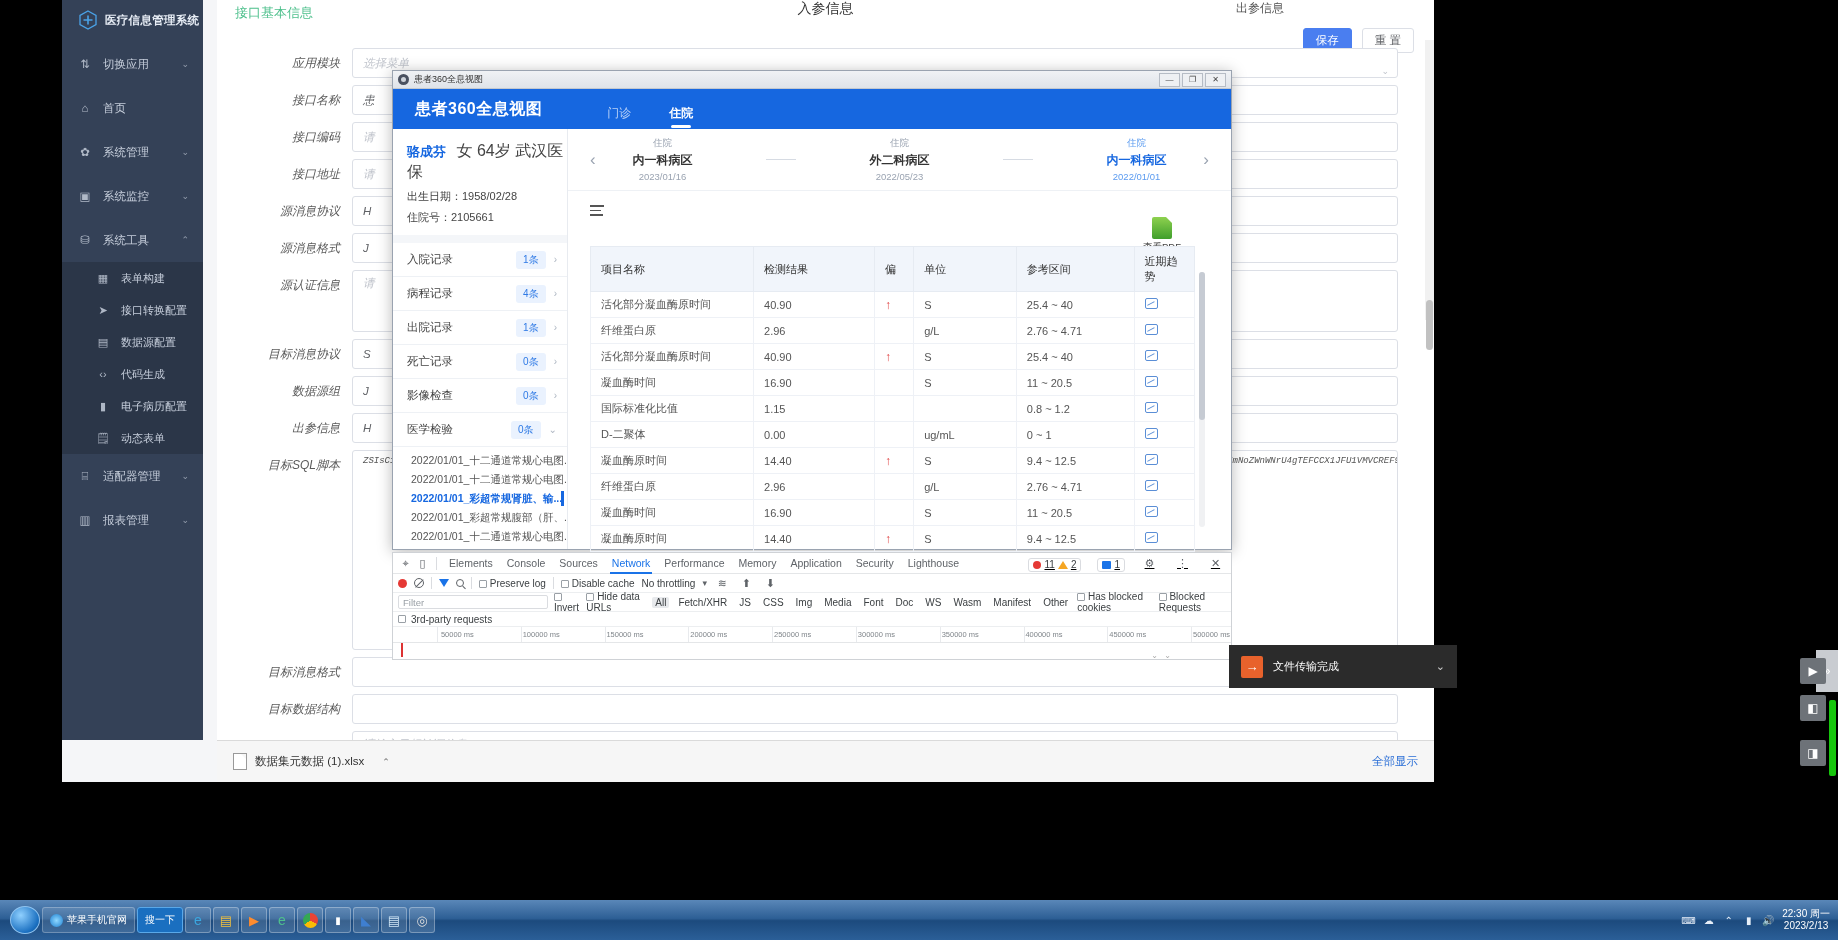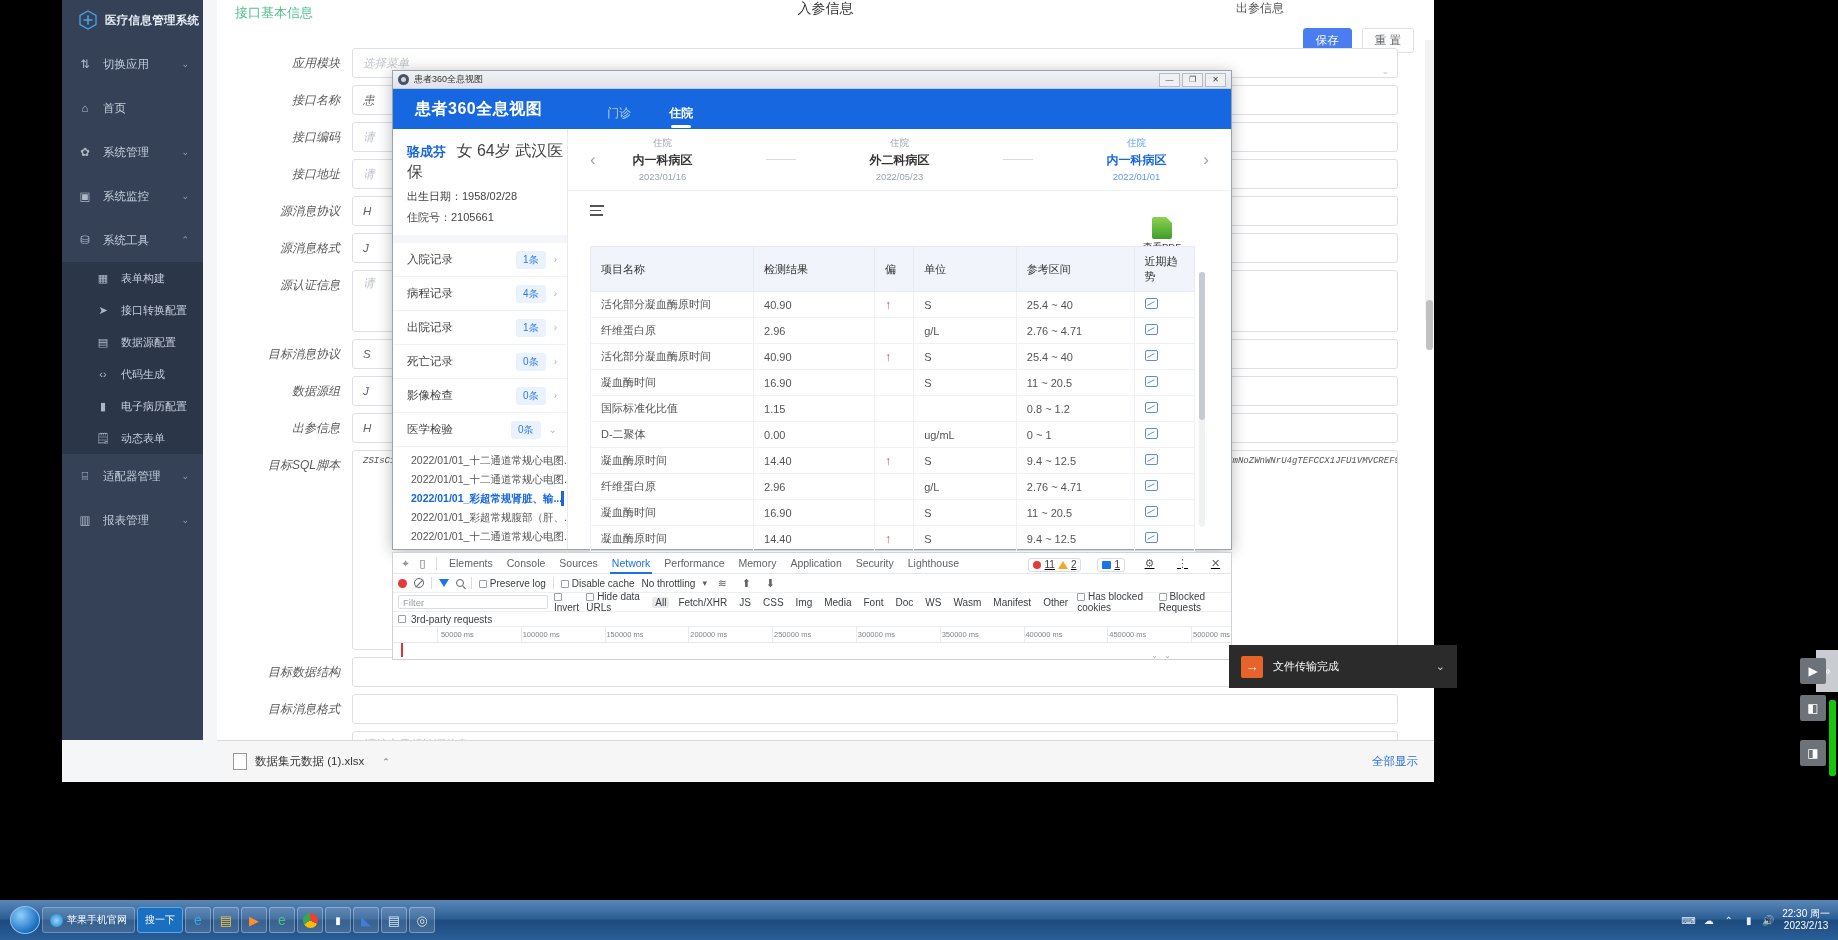--- a/index.html
+++ b/index.html
@@ -306,25 +306,25 @@
         </div>
         <div class="frow">
           <div class="flabel">出参信息</div>
           <div class="finput">H</div>
         </div>
         <div class="frow">
           <div class="flabel">目标SQL脚本</div>
           <div class="finput code">ZSIsC1AgICAgICBBL1JQVF9JVEVVNTkTkFNRSA1ZGVMVVF9VTk1UICJ1bn1OIiwKICAgIAgICAgIEEuUUkVTTVUxMJykgVEhFTiAn4oAaTJyBFTkQgInJlc3VsdExxvZ1NRR11ERFlZW15WHU1EIDQgQyNjJRCkgImNoZWnWNrU4gTEFCCX1JFU1VMVCREF9O0IREuUkVQVF1JUSUQgCHvc1BELlJFU1VMVF9TVTVTLgFD4gJycpC1Encn91cCMuSUTvvIxBLlJFU1VMVF9TVE1HHIO+8jCEBLlJFU1VMVF</div>
         </div>
         <div class="frow">
+          <div class="flabel">目标消息格式</div>
+          <div class="finput ph"></div>
+        </div>
+        <div class="frow">
           <div class="flabel">目标数据结构</div>
-          <div class="finput ph"></div>
-        </div>
-        <div class="frow">
-          <div class="flabel">目标消息格式</div>
           <div class="finput ph"></div>
         </div>
         <div class="frow">
           <div class="flabel">目标认证信息</div>
           <div class="finput tall ph">请输入目标认证信息</div>
         </div>
 
       </div>
 
       <div class="scroll-right">

